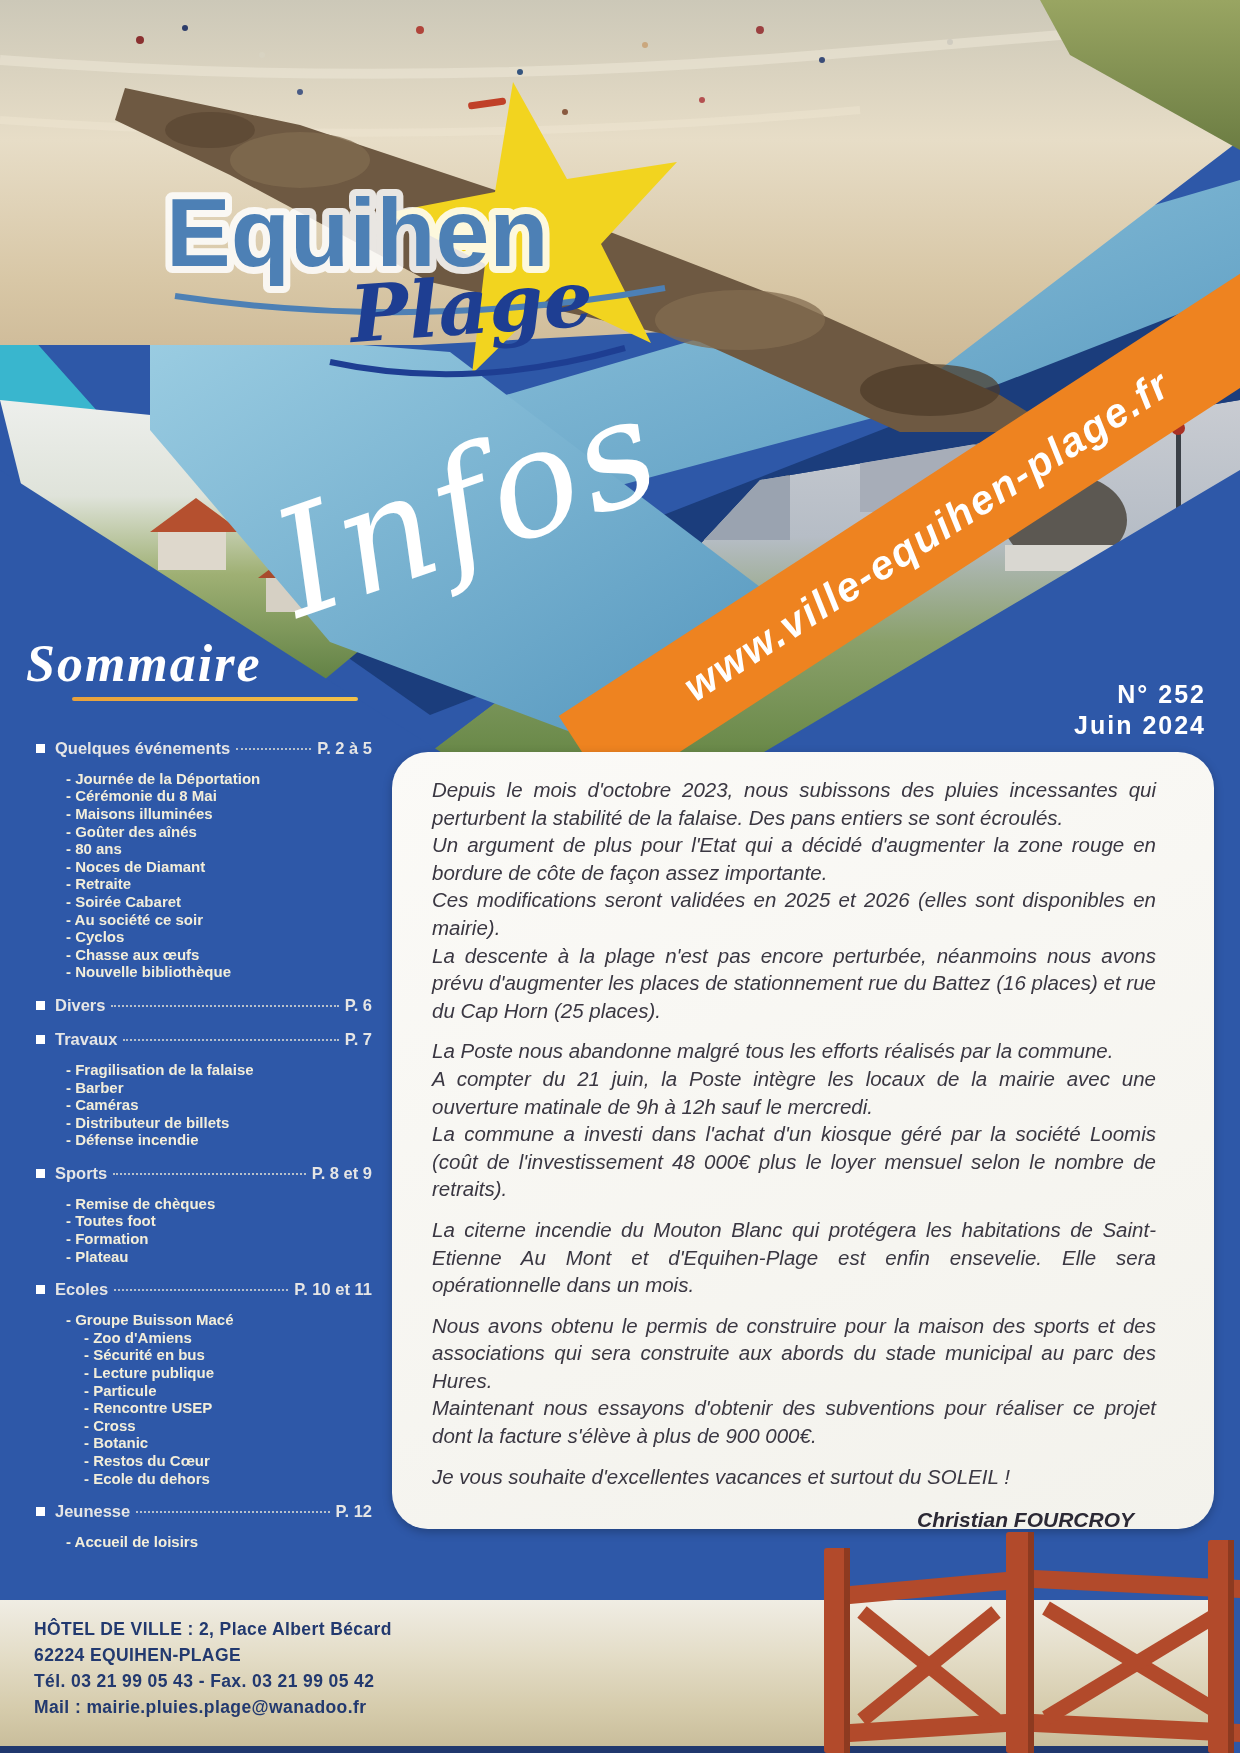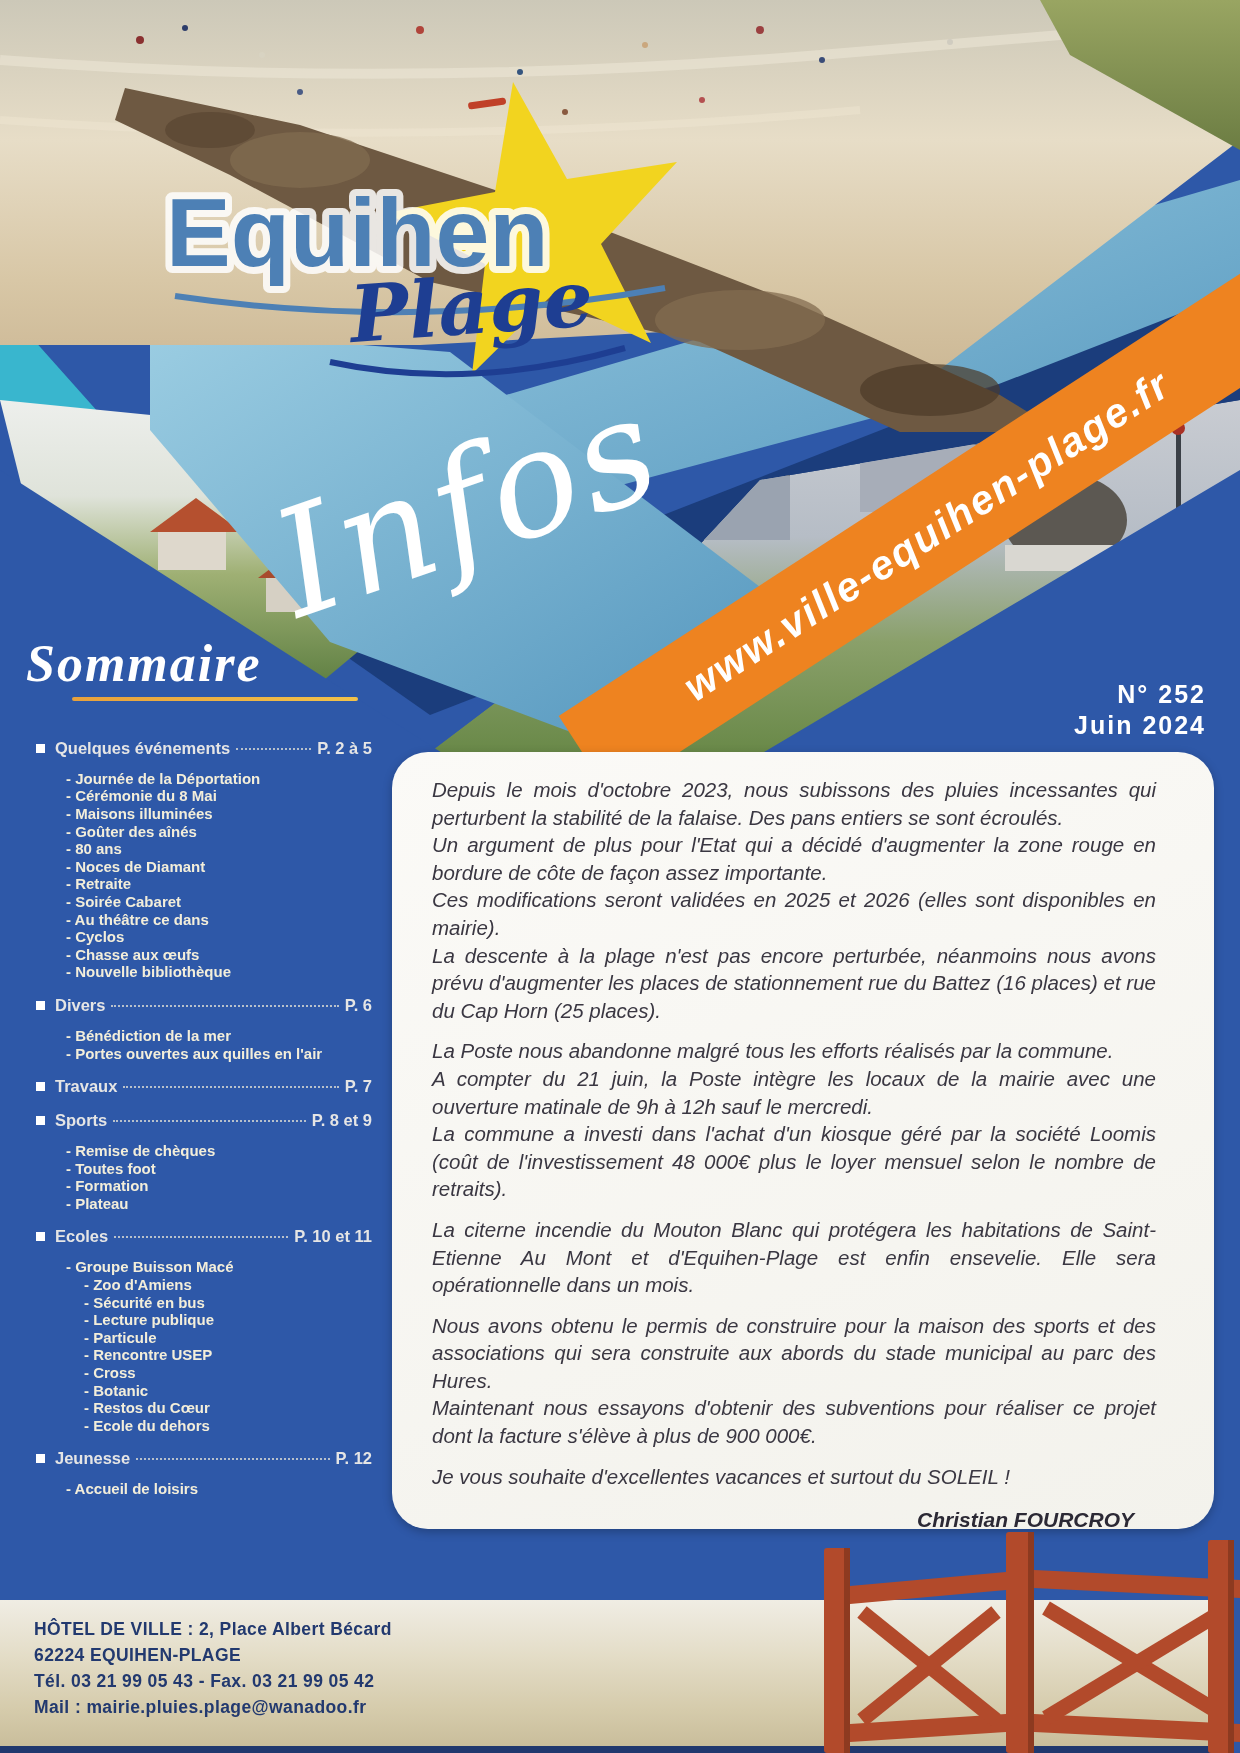--- a/index.html
+++ b/index.html
@@ -176,45 +176,48 @@
           </div>
           <ul class="toc-items">
             <li class="ind1">Journée de la Déportation</li>
             <li class="ind1">Cérémonie du 8 Mai</li>
             <li class="ind1">Maisons illuminées</li>
             <li class="ind1">Goûter des aînés</li>
             <li class="ind1">80 ans</li>
             <li class="ind1">Noces de Diamant</li>
             <li class="ind1">Retraite</li>
             <li class="ind1">Soirée Cabaret</li>
-            <li class="ind1">Au théâtre ce dans</li>
+            <li class="ind1">Au société ce soir</li>
             <li class="ind1">Cyclos</li>
             <li class="ind1">Chasse aux œufs</li>
             <li class="ind1">Nouvelle bibliothèque</li>
           </ul>
         </div>
         <div class="toc-section">
           <div class="toc-head">
             <span class="toc-bullet"></span>
             <span class="toc-label">Divers</span>
             <span class="toc-leader"></span>
             <span class="toc-page">P.  6</span>
           </div>
-          <ul class="toc-items">
-            <li class="ind1">Bénédiction de la mer</li>
-            <li class="ind1">Portes ouvertes aux quilles en l'air</li>
-          </ul>
         </div>
         <div class="toc-section">
           <div class="toc-head">
             <span class="toc-bullet"></span>
             <span class="toc-label">Travaux</span>
             <span class="toc-leader"></span>
             <span class="toc-page">P.  7</span>
           </div>
+          <ul class="toc-items">
+            <li class="ind1">Fragilisation de la falaise</li>
+            <li class="ind1">Barber</li>
+            <li class="ind1">Caméras</li>
+            <li class="ind1">Distributeur de billets</li>
+            <li class="ind1">Défense incendie</li>
+          </ul>
         </div>
         <div class="toc-section">
           <div class="toc-head">
             <span class="toc-bullet"></span>
             <span class="toc-label">Sports</span>
             <span class="toc-leader"></span>
             <span class="toc-page">P. 8 et 9</span>
           </div>
           <ul class="toc-items">
             <li class="ind1">Remise de chèques</li>

